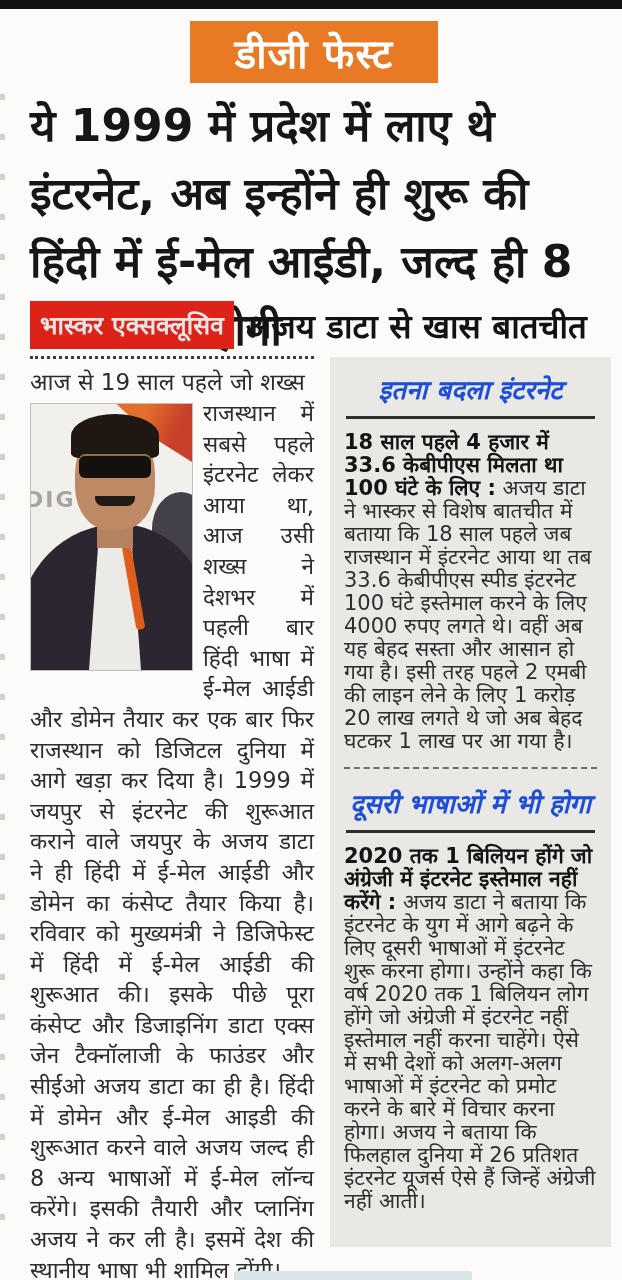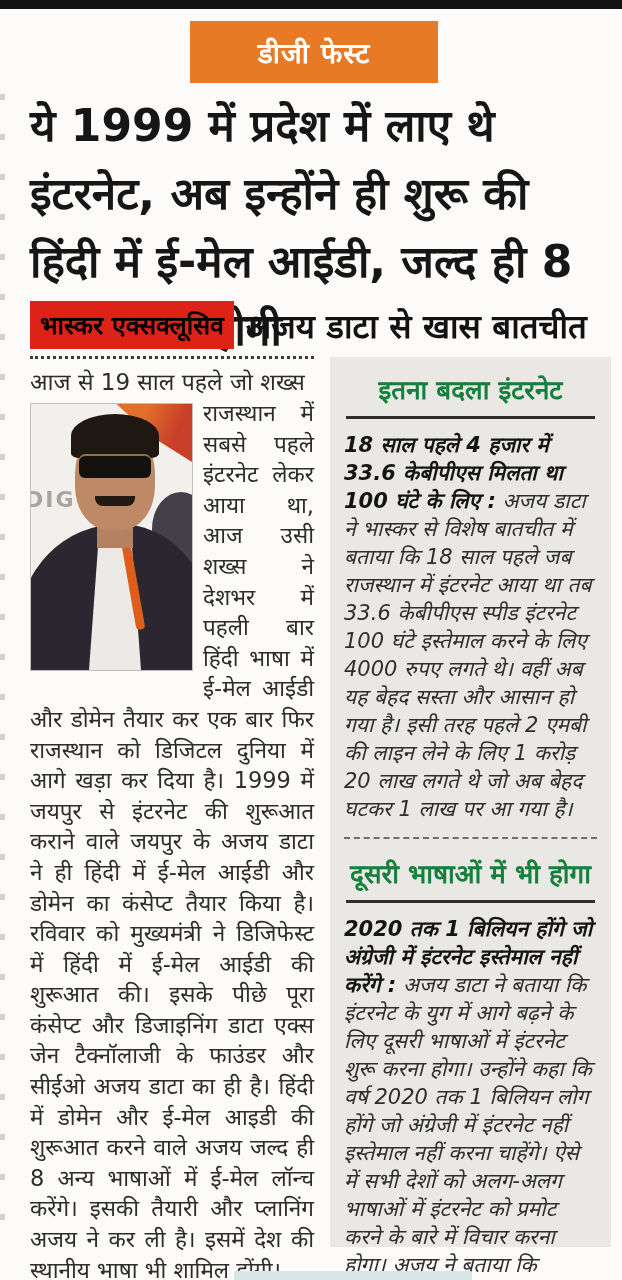--- a/index.html
+++ b/index.html
@@ -28,41 +28,41 @@
       transparent 0 34px,
       #c9c5c0 34px 40px);
     opacity:.8;
   }
   
   .kicker {
     position:absolute; left:190px; top:21px;
     width:248px; height:62px;
     background:#e87a25;
     color:#ffffff;
-    font-size:28px; font-weight:700;
+    font-size:40px; font-weight:700;
     display:flex; align-items:center; justify-content:center;
     letter-spacing:1px;
   }
   
   .headline {
     position:absolute; left:30px; top:92px;
     width:580px;
     font-size:44px; line-height:68px;
     font-weight:700; color:#161616;
     letter-spacing:0px;
   }
   
   .exclusive-row {
     position:absolute; left:30px; top:302px;
     width:582px; height:46px;
     display:flex; align-items:center;
   }
   .exclusive-badge {
     background:#dd2218;
-    color:#000000;
+    color:#e5e5e5;
     font-size:25px; font-weight:700;
     padding:6px 10px 8px 10px;
     white-space:nowrap;
   }
   .exclusive-sub {
     font-size:33px; font-weight:700; color:#121212;
     margin-left:12px; white-space:nowrap;
   }
   
   .left-col {
@@ -174,30 +174,31 @@
   }
   
   .sidebar {
     position:absolute; left:330px; top:357px;
     width:281px; height:890px;
     background:#e9e8e4;
     padding:10px 14px 12px 14px;
   }
   .side-heading {
     text-align:center;
-    font-size:26px; font-weight:700; color:#15803d;
+    font-size:26px; font-weight:700; color:#1d4ed8;
     padding-top:4px;
+    font-style:italic;
   }
   .side-rule {
     border-bottom:3px solid #2e2e2e;
     margin:9px 2px 12px 2px;
   }
   .side-text {
-    font-size:21px; line-height:28px;
-    color:#2e2e2e; text-align:left;font-style:italic;
+    font-size:21px; line-height:23px;
+    color:#2e2e2e; text-align:left;
   }
   .side-text .lead { font-weight:700; color:#141414; }
   .dashed-div {
     border-top:2px dashed #6e6e6e;
     margin:14px 0 12px 0;
   }
   
   .bottom-crop {
     position:absolute; left:234px; top:1271px;
     width:238px; height:9px;

